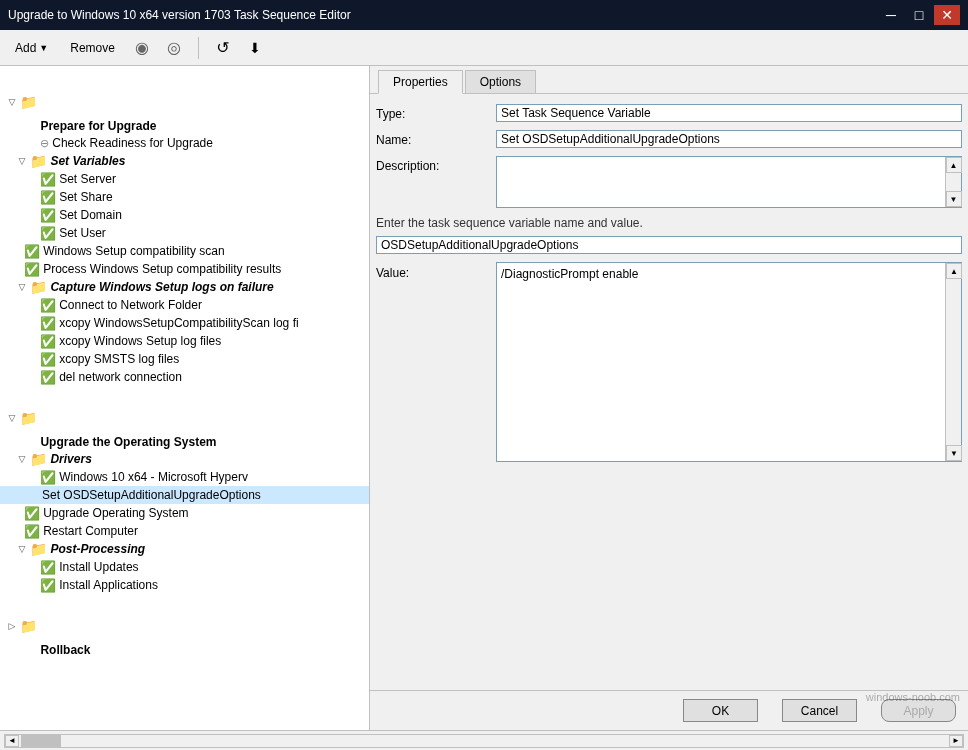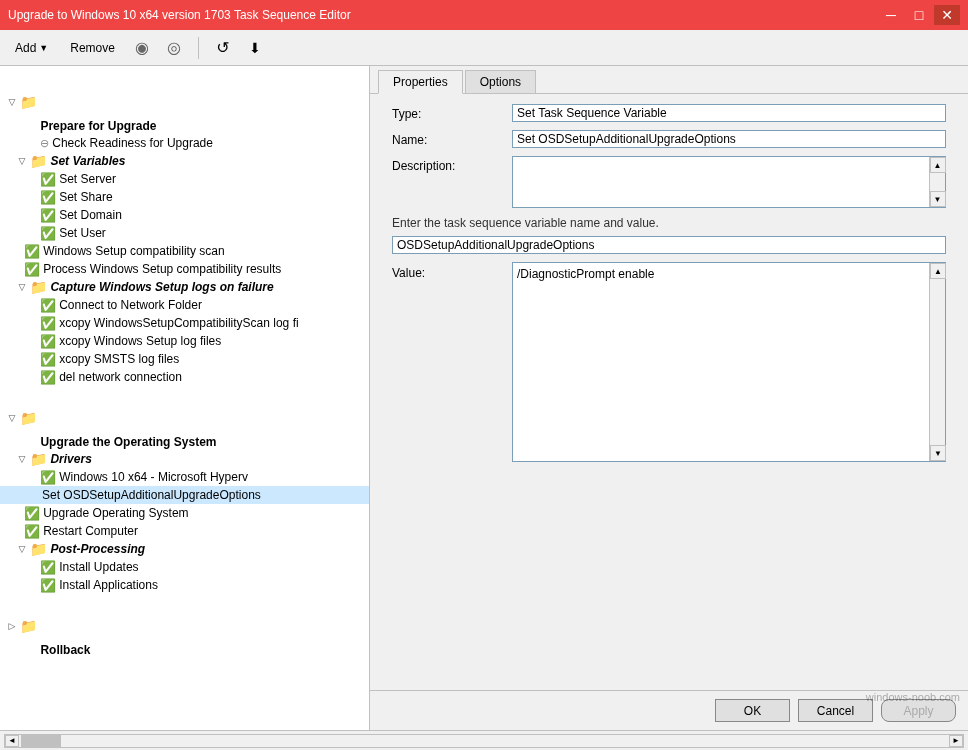--- a/index.html
+++ b/index.html
@@ -1,20 +1,20 @@
 <!DOCTYPE html>
 <html><head>
   <meta charset="utf-8">
   <style>
     * { box-sizing: border-box; margin: 0; padding: 0; }
     body { font-family: 'Segoe UI', Tahoma, sans-serif; font-size: 12px; background: #f0f0f0; width: 968px; height: 750px; overflow: hidden; }
 
     
     .title-bar {
-      background: #ef4444;
+      background: #0f172a;
       color: white;
       height: 30px;
       display: flex;
       align-items: center;
       justify-content: space-between;
       padding: 0 8px;
       user-select: none;
     }
     .title-bar-text { font-size: 12px; }
     .title-bar-controls { display: flex; gap: 2px; }
@@ -122,21 +122,21 @@
     }
     .tab.active {
       background: #f0f0f0;
       border-bottom: 1px solid #f0f0f0;
       margin-bottom: -1px;
       z-index: 1;
     }
 
     
     .form-area {
-      padding: 10px 22px;
+      padding: 10px 6px;
       flex: 1;
     }
     .form-row {
       display: flex;
       align-items: flex-start;
       margin-bottom: 8px;
     }
     .form-label {
       width: 120px;
       font-size: 12px;
@@ -229,21 +229,21 @@
 
     
     .bottom-bar {
       border-top: 1px solid #c0c0c0;
       background: #f0f0f0;
       height: 40px;
       display: flex;
       align-items: center;
       justify-content: flex-end;
       padding: 0 12px;
-      gap: 8px;
+      gap: 24px;
     }
     .dialog-btn {
       width: 75px; height: 23px;
       background: #e0e0e0;
       border: 1px solid #888;
       font-size: 12px;
       cursor: pointer;
       display: flex; align-items: center; justify-content: center;
       font-family: 'Segoe UI', Tahoma, sans-serif;
     }

